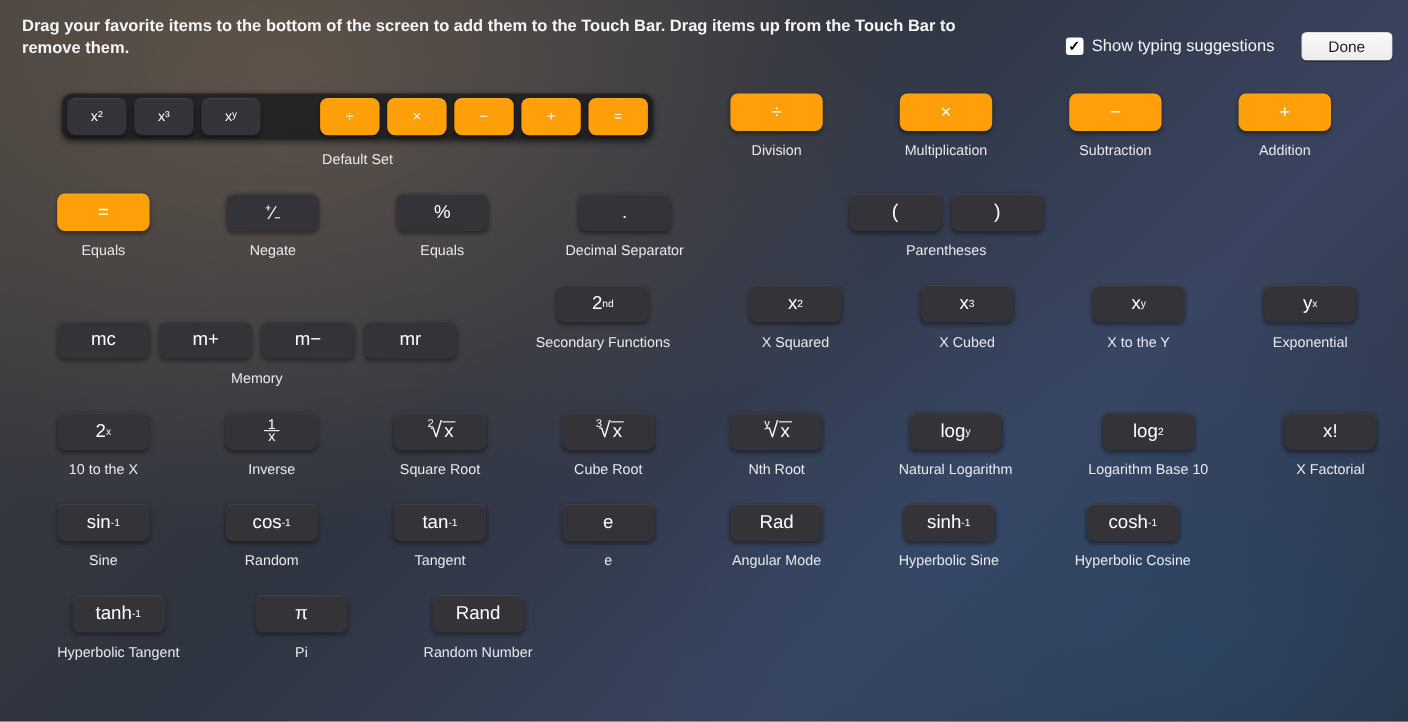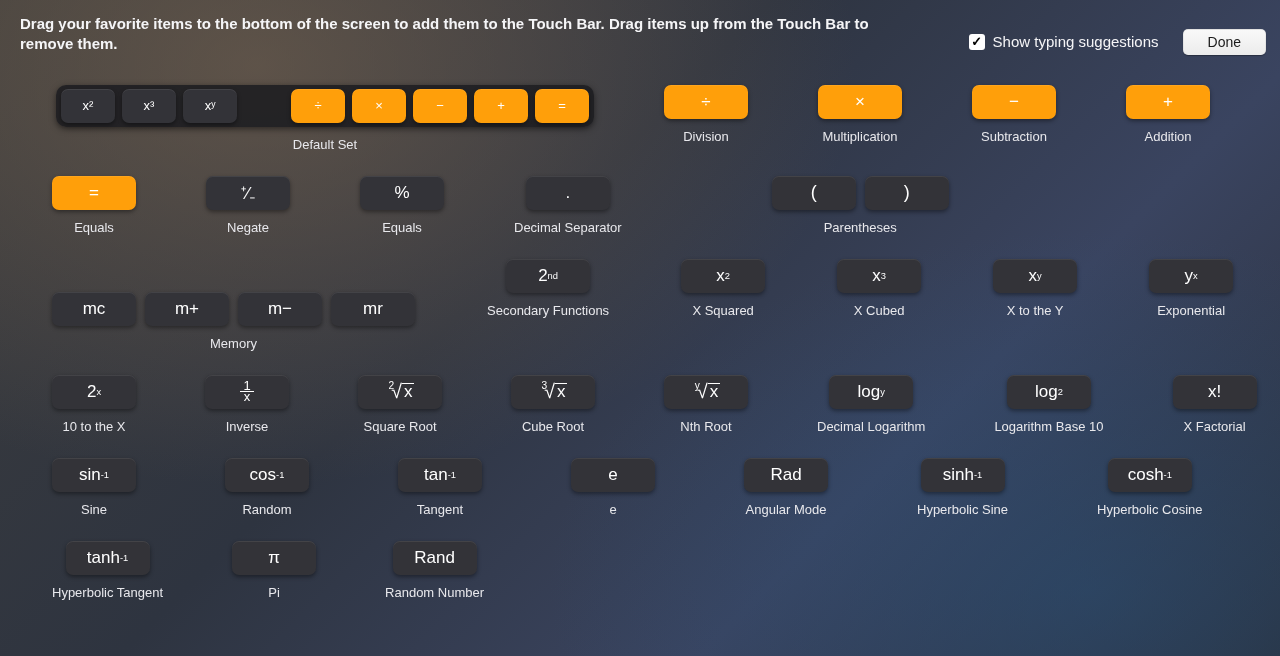--- a/index.html
+++ b/index.html
@@ -291,33 +291,33 @@
         <span class="root">
             <span class="deg">y</span>
             <span class="radical">√</span>
             <span class="rad-arg">x</span>
           </span>
       </span>
       <div class="caption">Nth Root</div>
     </div>
     <div class="cell">
       <span class="key key-dark k-lg">log<sub>y</sub></span>
-      <div class="caption">Decimal Logarithm</div>
+      <div class="caption">Natural Logarithm</div>
     </div>
     <div class="cell">
       <span class="key key-dark k-lg">log<sub>2</sub></span>
       <div class="caption">Logarithm Base 10</div>
     </div>
     <div class="cell">
       <span class="key key-dark k-lg">x!</span>
       <div class="caption">X Factorial</div>
     </div>
   </div>
 
-  <div class="row" style="gap:89px">
+  <div class="row" style="gap:69px">
     <div class="cell">
       <span class="key key-dark k-lg">sin<sup>-1</sup></span>
       <div class="caption">Sine</div>
     </div>
     <div class="cell">
       <span class="key key-dark k-lg">cos<sup>-1</sup></span>
       <div class="caption">Random</div>
     </div>
     <div class="cell">
       <span class="key key-dark k-lg">tan<sup>-1</sup></span>

